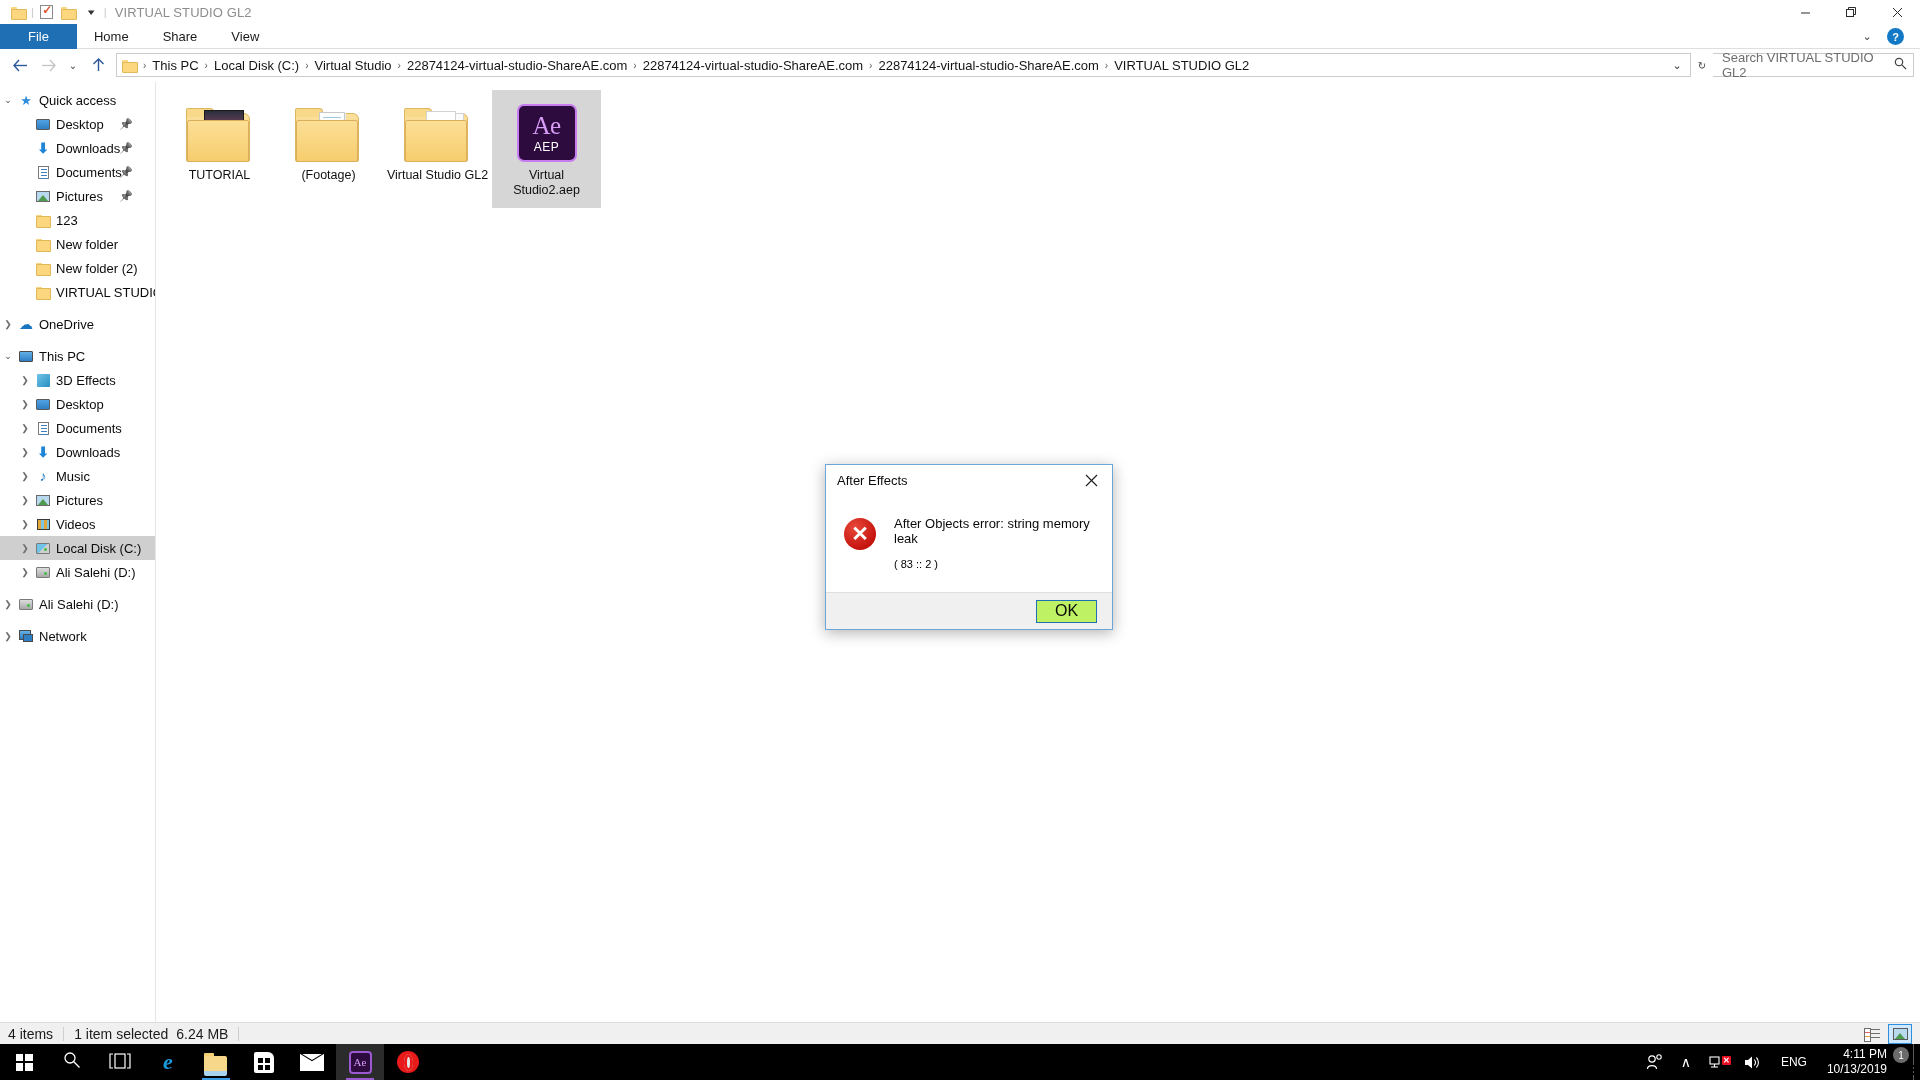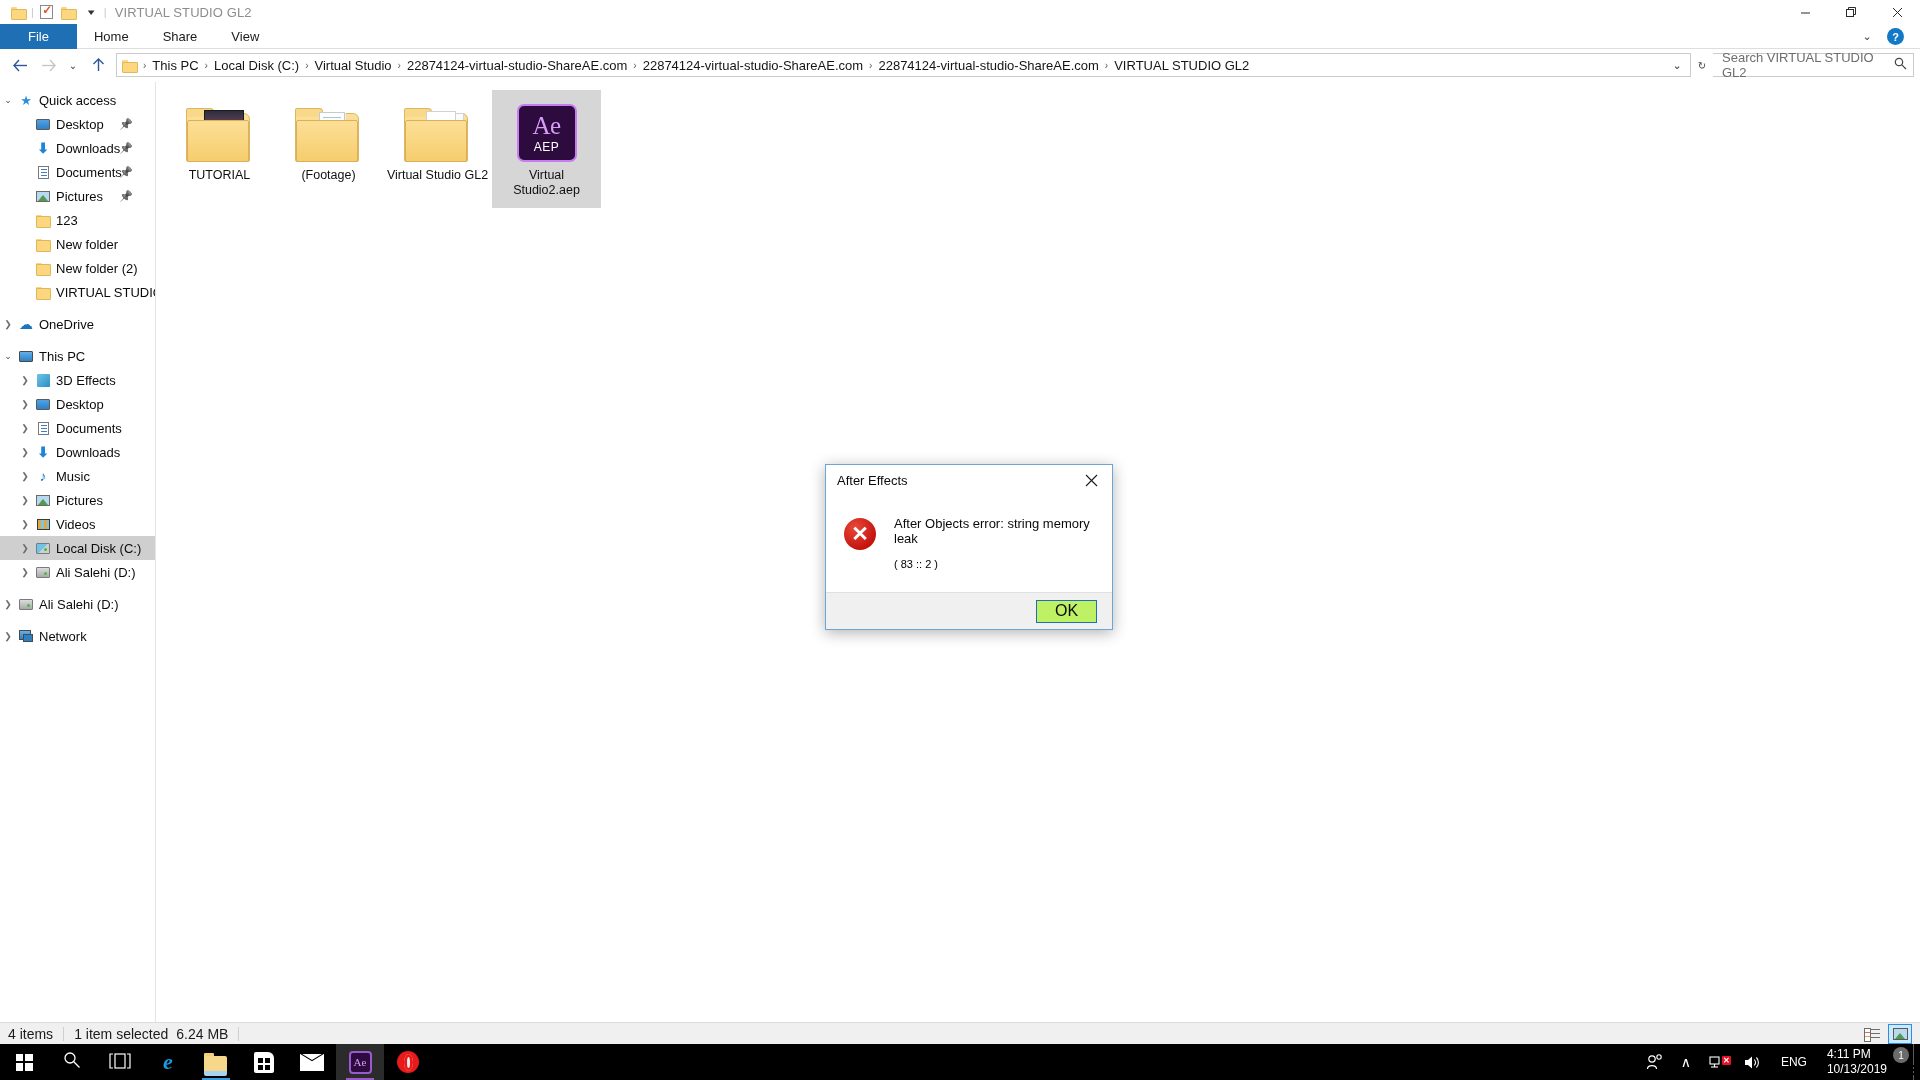--- a/index.html
+++ b/index.html
@@ -285,21 +285,21 @@
 
   .tray { margin-left: auto; display: flex; align-items: center; height: 36px; color: #fff; }
   .tray-ico { padding: 0 9px; font-size: 14px; color: #fff; display: flex; align-items: center; }
   .tray-net { position: relative; }
   .tray-net .x {
     position: absolute; right: 4px; bottom: 5px; width: 9px; height: 9px; background: #e81123;
     border-radius: 1px; color: #fff; font-size: 8px; display: flex; align-items: center; justify-content: center;
     font-weight: bold;
   }
   .tray-lang { padding: 0 10px; font-size: 12px; }
-  .tray-clock { padding: 0 10px; font-size: 12px; line-height: 15px; text-align: left; }
+  .tray-clock { padding: 0 10px; font-size: 12px; line-height: 15px; text-align: right; }
   .tray-action { padding: 0 10px 0 6px; position: relative; }
   .tray-action .bubble { width: 19px; height: 16px; background: #fff; border-radius: 2px; position: relative; }
   .tray-action .bubble::after {
     content:""; position:absolute; left:3px; top:3px; width:12px; height:1.5px; background:#000;
     box-shadow: 0 4px 0 #000, 0 8px 0 #000;
   }
   .tray-action .badge {
     position: absolute; right: 4px; bottom: -1px; width: 16px; height: 16px; border-radius: 50%;
     background: #6b6b6b; color: #fff; font-size: 10px; display: flex; align-items: center; justify-content: center;
   }

